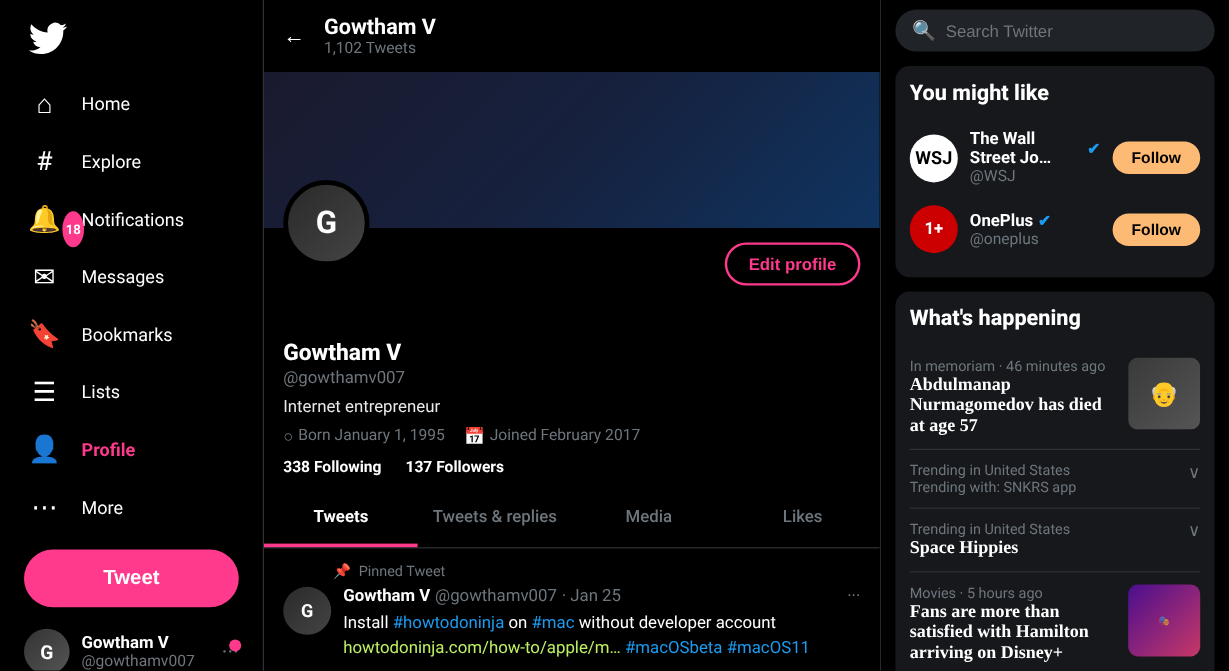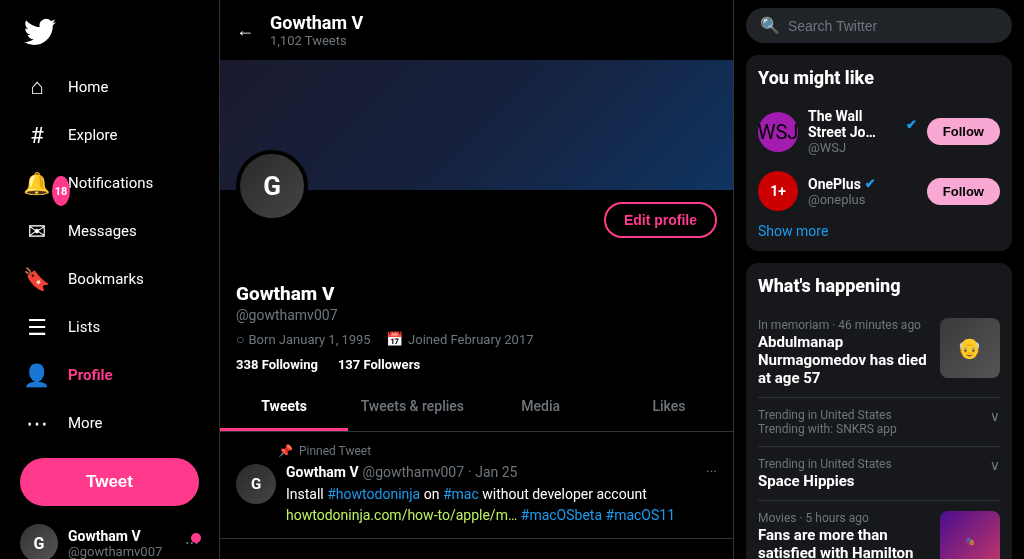--- a/index.html
+++ b/index.html
@@ -281,48 +281,48 @@
     .suggestion-item {
       display: flex; align-items: center; gap: 10px;
       padding: 8px 0;
     }
     .suggestion-avatar {
       width: 40px; height: 40px; border-radius: 50%;
       flex-shrink: 0;
       display: flex; align-items: center; justify-content: center;
       font-size: 14px; font-weight: 700;
     }
-    .wsj-avatar { background: #a21caf; color: #000; font-size: 20px; font-weight: 400; }
+    .wsj-avatar { background: #ffffff; color: #000; font-size: 15px; font-weight: 700; }
     .oneplus-avatar { background: #c00; color: #fff; }
     .suggestion-info { flex: 1; }
     .suggestion-name { font-size: 14px; font-weight: 700; display: flex; align-items: center; gap: 4px; }
     .suggestion-handle { font-size: 13px; color: #6e767d; }
     .verified-badge { color: #1d9bf0; font-size: 13px; }
     .follow-btn {
-      background: #f9a8d4;
+      background: #fdba74;
       color: #000;
       border: none;
       border-radius: 20px;
       padding: 6px 16px;
       font-size: 13px;
       font-weight: 700;
       cursor: pointer;
     }
     .show-more-link {
       color: #1d9bf0; font-size: 14px; cursor: pointer; display: block; margin-top: 4px;
     }
 
     .trending-item {
       padding: 10px 0;
       border-bottom: 1px solid #2f3336;
       position: relative;
     }
     .trending-item:last-child { border-bottom: none; }
     .trending-context { font-size: 12px; color: #6e767d; }
-    .trending-topic { font-size: 15px; font-weight: 700; margin-top: 1px; }
+    .trending-topic { font-size: 15px; font-weight: 700; margin-top: 1px; font-family: Liberation Serif, serif; }
     .trending-sub { font-size: 12px; color: #6e767d; }
     .trending-chevron {
       position: absolute; right: 0; top: 10px;
       color: #6e767d; font-size: 14px; cursor: pointer;
     }
     .trending-image-row {
       display: flex; align-items: flex-start; gap: 8px; justify-content: space-between;
     }
     .trending-image {
       width: 60px; height: 60px; border-radius: 8px;
@@ -432,20 +432,21 @@
   <div class="profile-info-section">
     <div class="profile-avatar-wrapper">
       <div class="profile-avatar">
         <span>G</span>
       </div>
     </div>
     <button class="edit-profile-btn">Edit profile</button>
     <div style="clear:both;"></div>
     <div class="profile-name">Gowtham V</div>
     <div class="profile-handle">@gowthamv007</div>
+    <div class="profile-bio">Internet entrepreneur</div>
     <div class="profile-meta">
       <div class="profile-meta-item">
         <span class="meta-icon">○</span>
         <span>Born January 1, 1995</span>
       </div>
       <div class="profile-meta-item">
         <span class="meta-icon">📅</span>
         <span>Joined February 2017</span>
       </div>
     </div>
@@ -521,21 +522,20 @@
       <div class="suggestion-info">
         <div class="suggestion-name">
           <span>OnePlus</span>
           <span class="verified-badge">✔</span>
         </div>
         <div class="suggestion-handle">@oneplus</div>
       </div>
       <button class="follow-btn">Follow</button>
     </div>
 
-    <a class="show-more-link">Show more</a>
   </div>
 
   <div class="right-card">
     <div class="right-card-title">What's happening</div>
 
     <div class="trending-item">
       <div class="trending-image-row">
         <div style="flex:1;">
           <div class="trending-context">In memoriam · 46 minutes ago</div>
           <div class="trending-topic">Abdulmanap Nurmagomedov has died at age 57</div>

